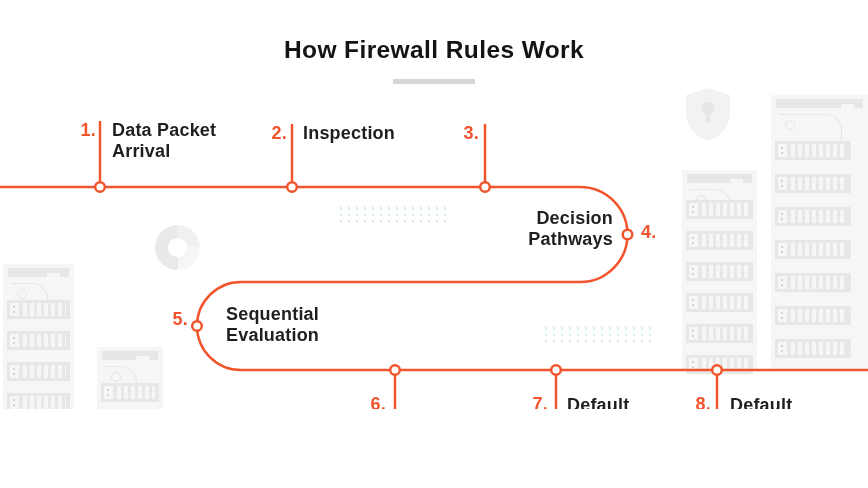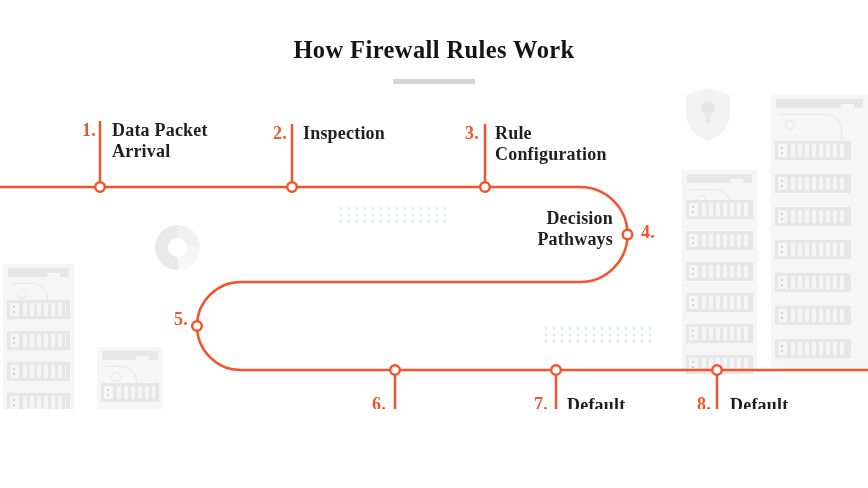--- a/index.html
+++ b/index.html
@@ -1,21 +1,21 @@
 <!DOCTYPE html>
 <html style="--accent: #F2542D; --text: #1F1F1F; --underline: #D6D6D6; --deco-body: #F6F6F6; --deco-mid: #E7E7E7; --dots: #D9EAF5;"><head>
 <meta charset="utf-8">
 <style>
   :root{
     --accent:#F2542D; --text:#1F1F1F; --underline:#D6D6D6;
     --deco-body:#F6F6F6; --deco-mid:#E7E7E7; --dots:#D9EAF5;
   }
   html,body{margin:0;padding:0;background:#fff;}
   #canvas{position:relative;width:868px;height:409px;background:#fff;overflow:hidden;
-          font-family:Liberation Serif, serif;}
+          font-family:Liberation Sans, sans-serif;}
 
   
   .rack{position:absolute;background:var(--deco-body);}
   .rack-a{left:3px;top:264px;width:71px;height:230px;}
   .rack-b{left:97px;top:347px;width:66px;height:145px;}
   .rack-c{left:682px;top:170px;width:75px;height:200px;}
   .rack-d{left:771px;top:95px;width:97px;height:275px;}
   .rack-bar{height:9px;background:var(--deco-mid);margin:4px 5px 0 5px;position:relative;}
   .rack-bar::after{content:"";position:absolute;right:9px;top:5px;width:13px;height:4px;background:var(--deco-body);}
   .rack-cables{position:absolute;left:6px;right:16px;top:15px;height:24px;}
@@ -154,26 +154,26 @@
     <h1>How Firewall Rules Work</h1>
   </div>
   <div class="title-underline"></div>
 
   <div class="num n1">1.</div>
   <div class="label l1">Data Packet
 Arrival</div>
   <div class="num n2">2.</div>
   <div class="label l2">Inspection</div>
   <div class="num n3">3.</div>
-  <div class="label l3">Rule
-Configuration</div>
   <div class="num n4">4.</div>
   <div class="label l4">Decision
 Pathways</div>
   <div class="num n5">5.</div>
+  <div class="label l5">Sequential
+Evaluation</div>
   <div class="num n6">6.</div>
   <div class="num n7">7.</div>
   <div class="label l7">Default
 Packet</div>
   <div class="num n8">8.</div>
   <div class="label l8">Default
 Inspection</div>
 
 </div>
 

